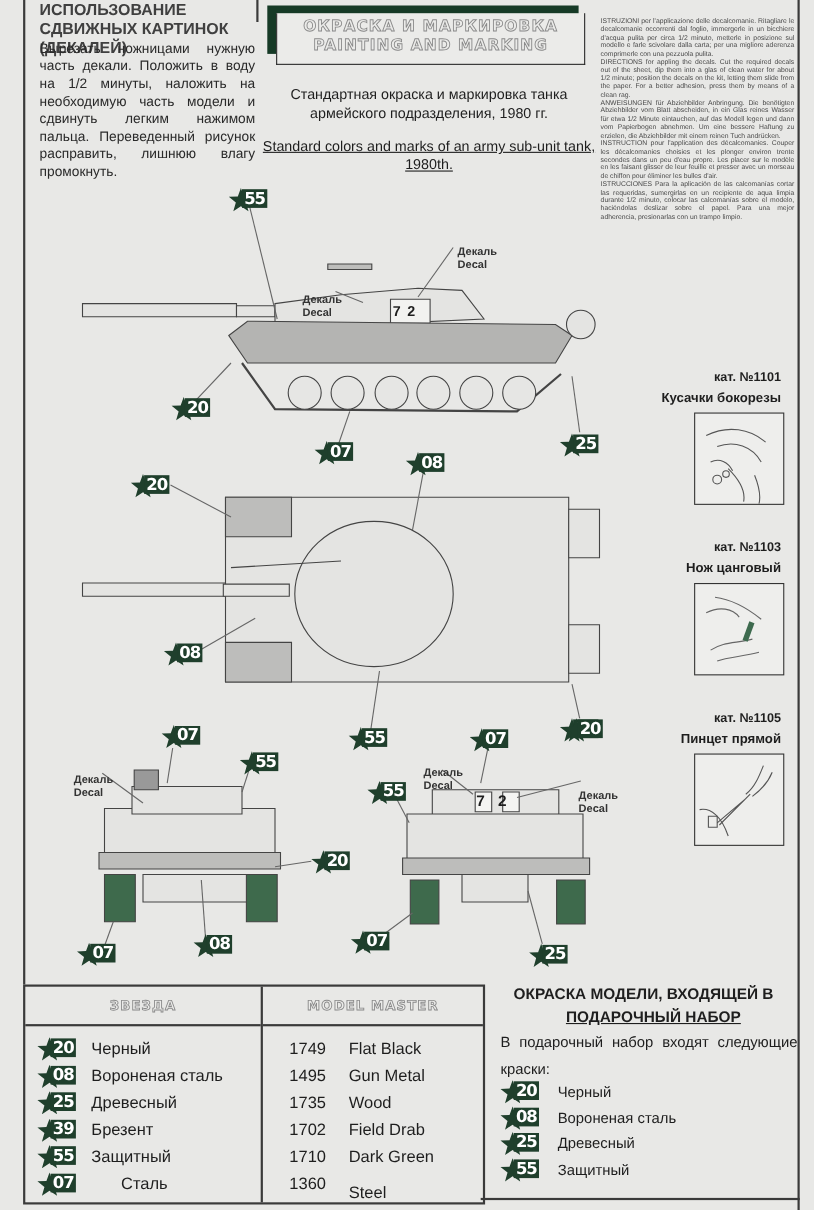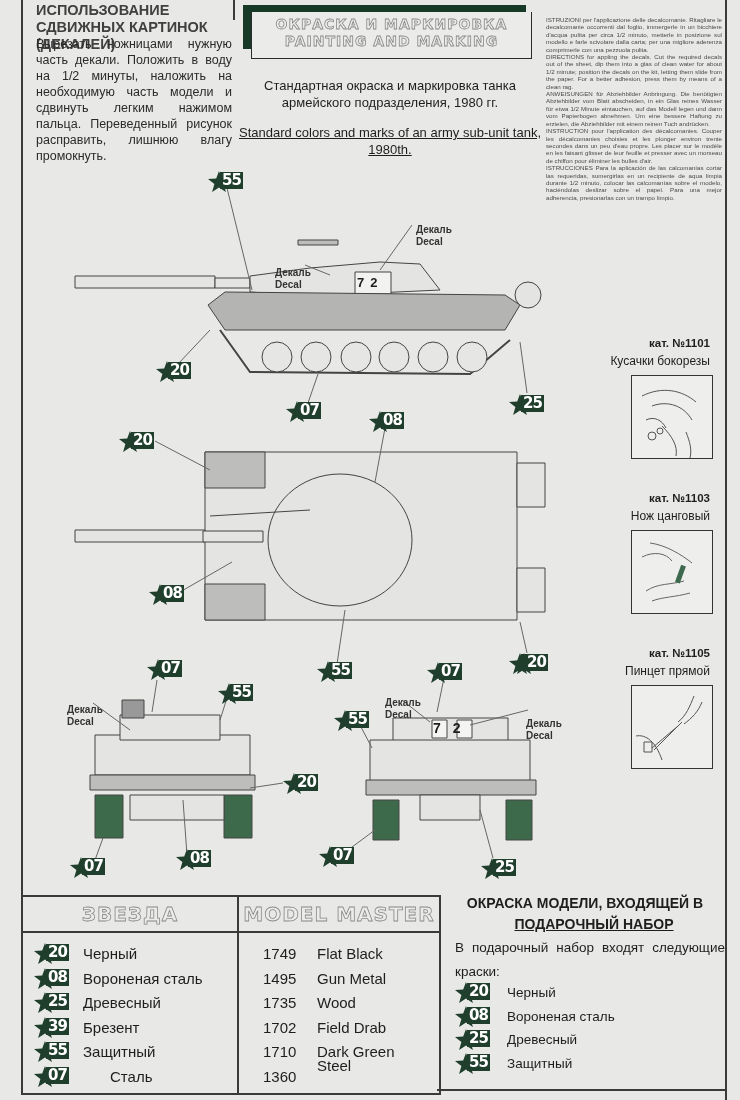--- a/index.html
+++ b/index.html
@@ -15,30 +15,30 @@
   #banner{left:251px;top:12px;width:279px;height:46px;background:#ebebe9;border:1px solid #2a2a2a;border-top:none;text-align:center;}
   .outline-text{color:#ebebe9;-webkit-text-stroke:0.8px #8a8a8a;font-weight:bold;font-family:"DejaVu Sans",sans-serif;letter-spacing:1px;}
   #banner .l1{font-size:14px;line-height:17px;margin-top:4px;}
   #banner .l2{font-size:14px;line-height:17px;}
   #subtitle-ru{left:240px;top:77px;width:300px;text-align:center;font-size:13px;line-height:17px;}
   #subtitle-en{left:235px;top:124px;width:310px;text-align:center;font-size:13px;line-height:17px;text-decoration:underline;}
   
   #instr{left:546px;top:16px;width:176px;font-size:6.2px;line-height:7.4px;color:#4a4a4a;text-align:justify;}
   
   .tool-cat{position:absolute;right:30px;font-weight:bold;font-size:11.5px;text-align:right;}
-  .tool-name{position:absolute;right:30px;font-size:12px;text-align:right;}
+  .tool-name{position:absolute;right:30px;font-size:12px;text-align:right;font-weight:bold;}
   .tool-box{position:absolute;left:631px;width:80px;height:82px;border:1.5px solid #333;background:#eeeeec;}
   
   .star-badge{position:absolute;width:42px;height:22px;}
   .star-badge svg{position:absolute;left:0;top:0;}
   .star-badge .num{position:absolute;left:13px;top:2px;height:17px;padding:0 2px;background:#1f3f2c;color:#fff;font-weight:bold;font-size:15px;line-height:17px;font-family:"DejaVu Sans",sans-serif;letter-spacing:-1px;}
   .decal-label{position:absolute;font-size:10px;line-height:12px;font-weight:bold;color:#333;margin-top:16px;}
   
   #paint-table{left:21px;top:895px;width:416px;height:196px;border:2px solid #3a3a3a;}
-  .col-head{position:absolute;top:0;height:34px;border-bottom:2px solid #3a3a3a;text-align:center;line-height:34px;font-size:20px;}
+  .col-head{position:absolute;top:0;height:34px;border-bottom:2px solid #3a3a3a;text-align:center;line-height:34px;font-size:12px;}
   .row{position:absolute;font-size:15px;line-height:18px;}
   #gift-title{left:445px;top:893px;width:280px;text-align:center;font-weight:bold;font-size:14px;line-height:21px;}
   #gift-title u{padding-left:18px;}
   #gift-text{left:455px;top:936px;width:270px;font-size:13.5px;line-height:24px;text-align:justify;}
   svg line, svg path, svg rect, svg circle, svg ellipse{vector-effect:non-scaling-stroke;}
 </style>
 </head>
 <body>
 
 <div class="vline" style="left:21px;top:0;height:895px;"></div>
@@ -372,21 +372,21 @@
       <div class="row" style="left: 240px; top: 146px;">1710</div>
       <div class="row" style="left: 294px; top: 146px;">Dark Green</div>
       <div class="star-badge" style="left: 10px; top: 167.5px;">
         <svg width="24" height="24" viewBox="0 0 24 24">
           <path d="M12 1 L14.8 8.6 L23 8.9 L16.6 14 L18.9 22 L12 17.4 L5.1 22 L7.4 14 L1 8.9 L9.2 8.6 Z" fill="#1f3f2c"></path>
         </svg>
         <span class="num">07</span>
       </div>
       <div class="row" style="left: 60px; top: 170.5px; margin-left: 27px;">Сталь</div>
       <div class="row" style="left: 240px; top: 170.5px;">1360</div>
-      <div class="row" style="left: 294px; top: 160px; text-align: right;">Steel</div>
+      <div class="row" style="left: 294px; top: 179px; text-align: right;">Steel</div>
     </div>
 </div>
 
 <div id="gift-title" class="abs">
   <div>ОКРАСКА МОДЕЛИ, ВХОДЯЩЕЙ В</div>
   <div><u>ПОДАРОЧНЫЙ НАБОР</u></div>
 </div>
 <div id="gift-text" class="abs">В подарочный набор входят следующие краски:</div>
 <div id="gift-rows">
     <div class="star-badge" style="left: 454px; top: 981px;">

